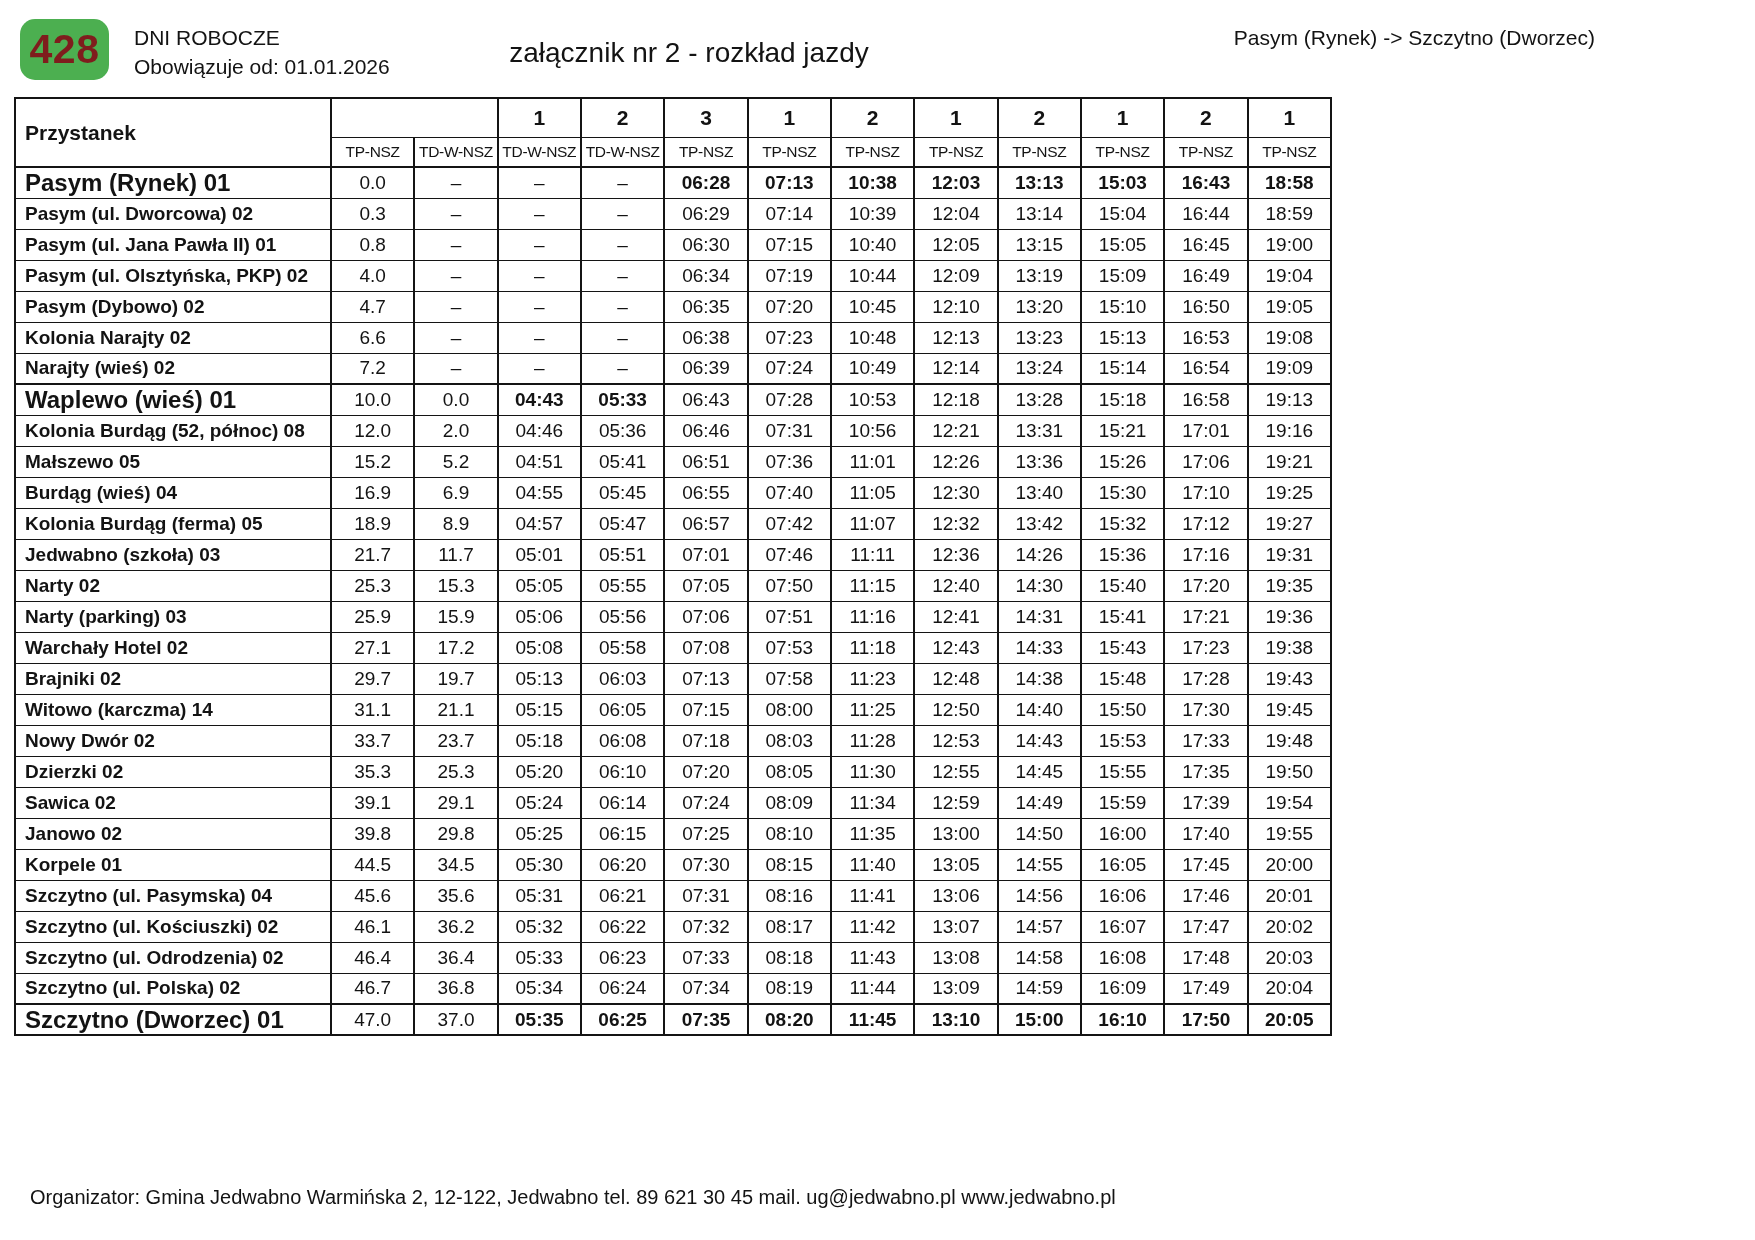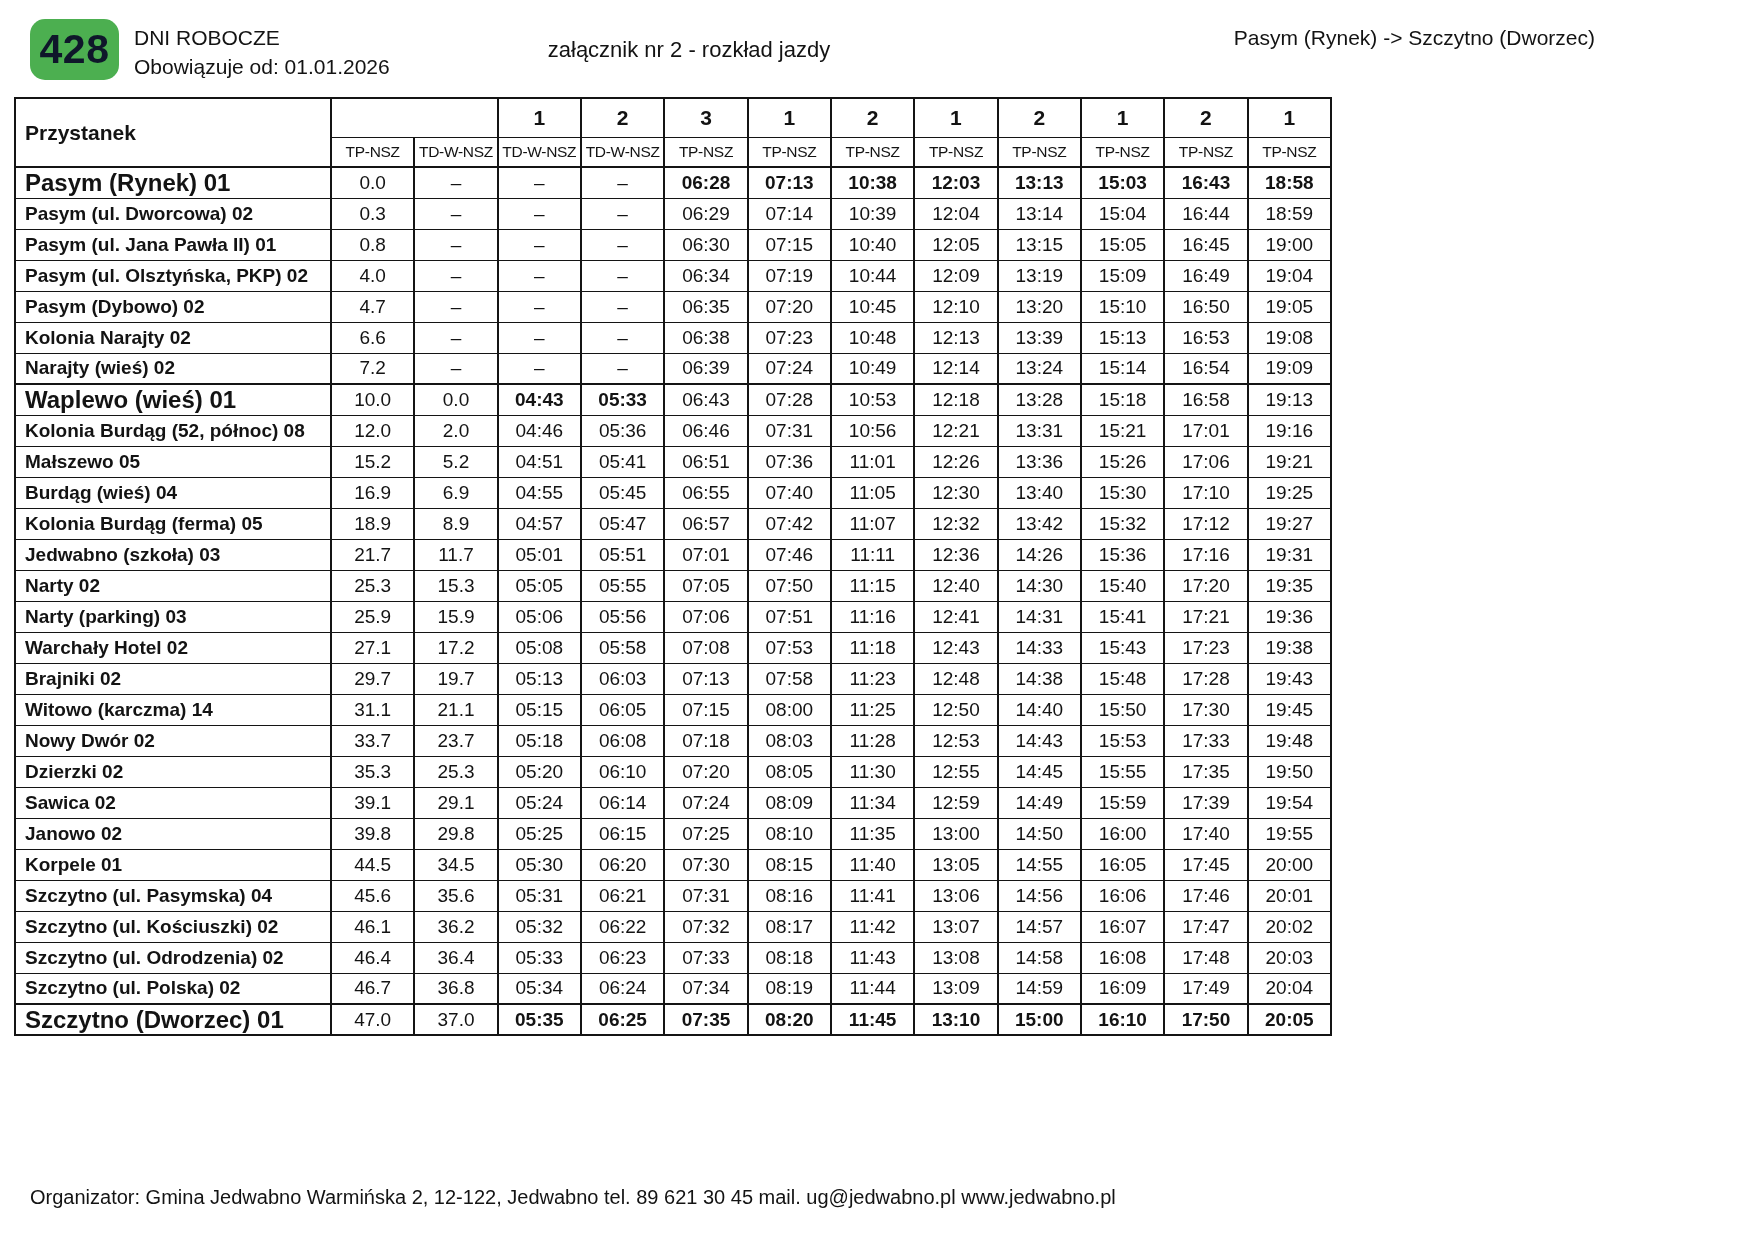--- a/index.html
+++ b/index.html
@@ -4,31 +4,31 @@
 <style>
   html,body { margin:0; padding:0; }
   body {
     width:1755px; height:1240px; position:relative;
     background:#ffffff; color:#131313;
     font-family:"Liberation Sans", sans-serif;
     -webkit-font-smoothing:antialiased;
   }
   
   .badge {
-    position:absolute; left:30px; top:19px; width:89px; height:61px;
+    position:absolute; left:20px; top:19px; width:89px; height:61px;
     border-radius:15px; display:flex; align-items:center; justify-content:center;
-    color:#0f172a; font-size:41px; font-weight:bold; letter-spacing:0.5px;
+    color:#7f1d1d; font-size:41px; font-weight:bold; letter-spacing:0.5px;
   }
   .head-left {
     position:absolute; left:134px; top:23px;
     font-size:21px; line-height:29px; white-space:nowrap;
   }
   .head-center {
     position:absolute; left:30px; width:1318px; top:37px; text-align:center;
-    font-size:22px; white-space:nowrap;
+    font-size:28px; white-space:nowrap;
   }
   .head-right {
     position:absolute; right:160px; top:23px; text-align:right;
     font-size:21px; line-height:29px; white-space:nowrap;
   }
   
   table.tt {
     position:absolute; left:14px; top:97px; width:1318px;
     border-collapse:collapse; table-layout:fixed;
     border:2px solid #141414;
@@ -198,21 +198,21 @@
       <tr>
         <td class="stop">Kolonia Narajty 02</td>
         <td>6.6</td>
         <td>–</td>
         <td>–</td>
         <td>–</td>
         <td>06:38</td>
         <td>07:23</td>
         <td>10:48</td>
         <td>12:13</td>
-        <td>13:39</td>
+        <td>13:23</td>
         <td>15:13</td>
         <td>16:53</td>
         <td>19:08</td>
       </tr>
       <tr>
         <td class="stop">Narajty (wieś) 02</td>
         <td>7.2</td>
         <td>–</td>
         <td>–</td>
         <td>–</td>

